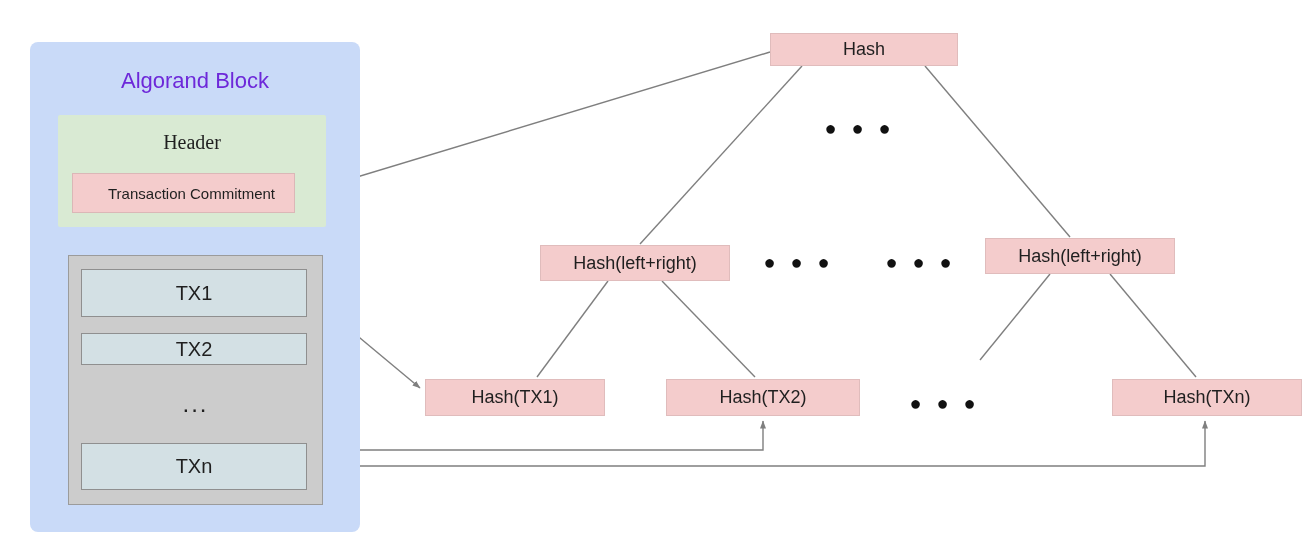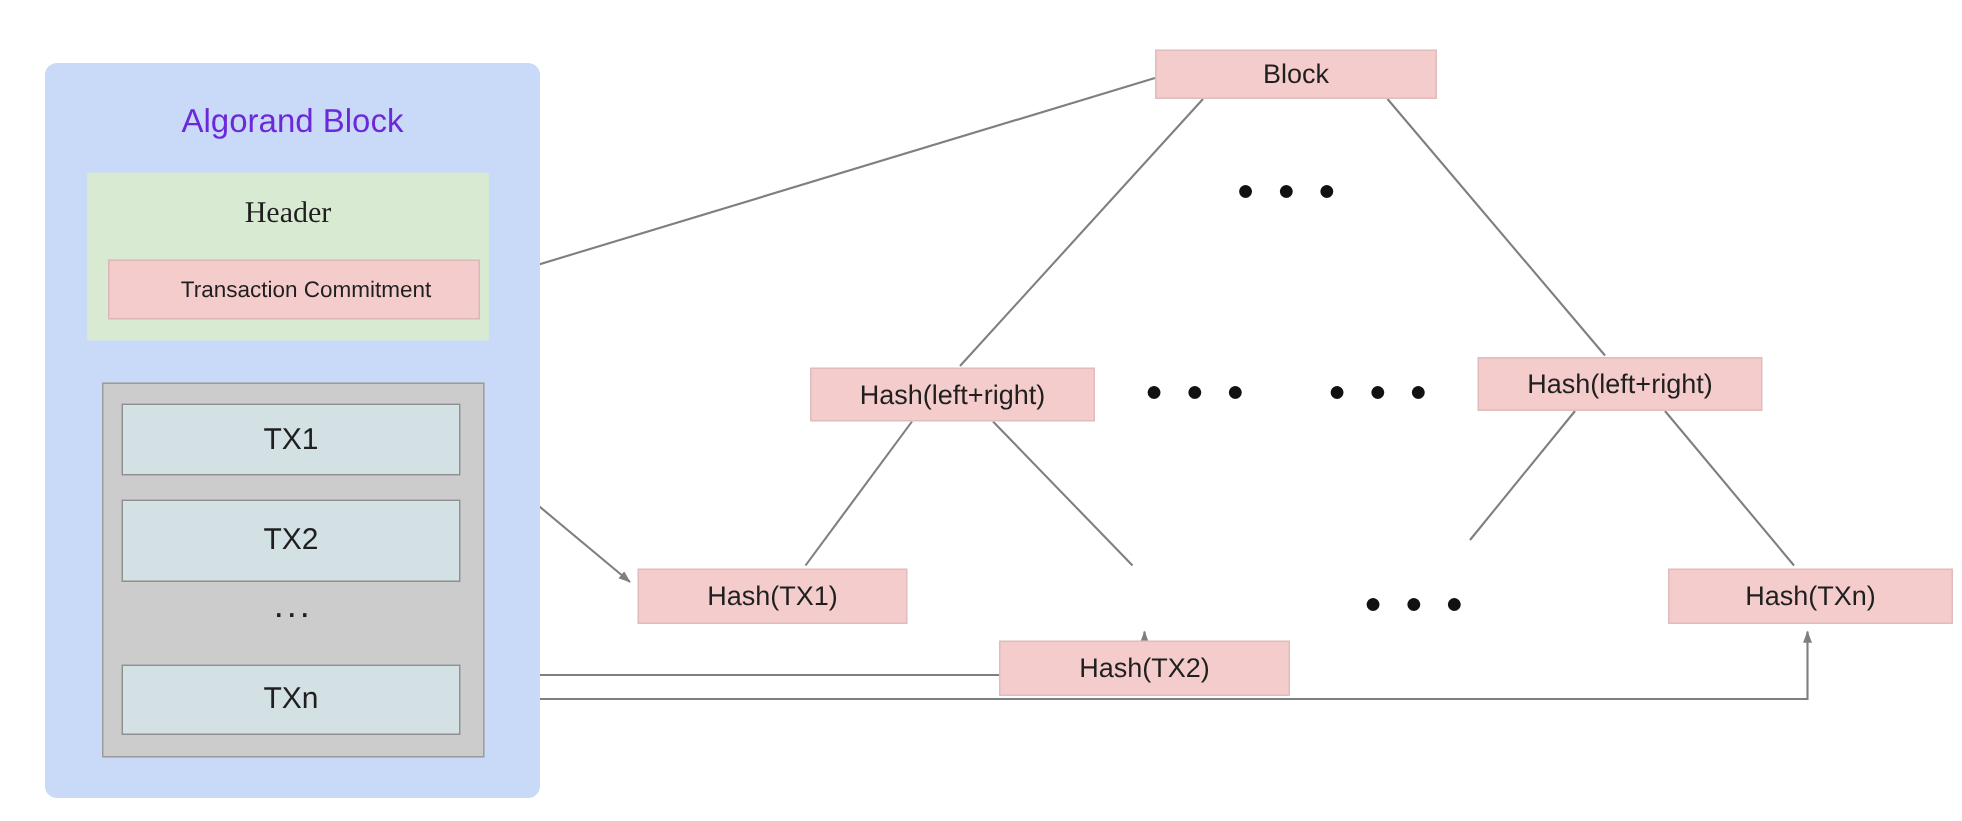--- a/index.html
+++ b/index.html
@@ -37,55 +37,55 @@
   }
   .header-box{
     position:absolute;left:28px;top:73px;width:268px;height:112px;
     background:var(--header-fill);border-radius:2px;
   }
   .header-label{
     position:absolute;left:0;top:16px;width:100%;
     text-align:center;font-size:20px;color:#1f1f1f;font-family:Liberation Serif, serif;
   }
   .commitment-box{
-    position:absolute;left:14px;top:58px;width:248px;height:40px;
+    position:absolute;left:14px;top:58px;width:223px;height:40px;
     background:var(--node-fill);border:1px solid rgba(0,0,0,0.10);
     display:flex;align-items:center;justify-content:center;
     font-size:15px;color:#1f1f1f;padding-left:16px;
   }
   .tx-container{
     position:absolute;left:38px;top:213px;width:255px;height:250px;
     background:var(--tx-container-fill);border:1px solid #9b9b9b;padding-left:27px;
   }
   .tx-box{
     position:absolute;left:12px;width:226px;
     background:var(--tx-fill);border:1px solid #8f8f8f;
     display:flex;align-items:center;justify-content:center;
     font-size:20px;color:#1f1f1f;
   }
   .tx1{top:13px;height:48px;}
-  .tx2{top:77px;height:55px;}
+  .tx2{top:77px;height:32px;}
   .txn{top:187px;height:47px;}
   .tx-ellipsis{
     position:absolute;left:0;top:134px;width:100%;
     text-align:center;font-size:24px;letter-spacing:2px;color:#1f1f1f;
   }
 
   
   .node{
     position:absolute;z-index:2;
     background:var(--node-fill);border:1px solid rgba(0,0,0,0.08);
     display:flex;align-items:center;justify-content:center;
     font-size:18px;color:#1f1f1f;
   }
   .node-root{left:770px;top:33px;width:188px;height:33px;}
   .node-hash-left{left:540px;top:245px;width:190px;height:36px;}
   .node-hash-right{left:985px;top:238px;width:190px;height:36px;}
   .node-leaf-tx1{left:425px;top:379px;width:180px;height:37px;}
-  .node-leaf-tx2{left:666px;top:379px;width:194px;height:37px;margin-top:48px;}
+  .node-leaf-tx2{left:666px;top:379px;width:194px;height:37px;}
   .node-leaf-txn{left:1112px;top:379px;width:190px;height:37px;}
 
   .dots{
     position:absolute;z-index:2;
     transform:translate(-50%,-50%);
     font-size:20px;letter-spacing:15px;color:#111111;
     white-space:nowrap;
   }
   .dots-top{left:865px;top:128px;}
   .dots-mid-a{left:804px;top:262px;}
@@ -138,21 +138,21 @@
         <span>TX2</span>
       </div>
       <div class="tx-ellipsis">...</div>
       <div class="tx-box txn">
         <span>TXn</span>
       </div>
     </div>
   </div>
 
   <div class="node node-root">
-    <span>Block</span>
+    <span>Hash</span>
   </div>
 
   <div class="node node-hash-left">
     <span>Hash(left+right)</span>
   </div>
   <div class="node node-hash-right">
     <span>Hash(left+right)</span>
   </div>
 
   <div class="node node-leaf-tx1">

